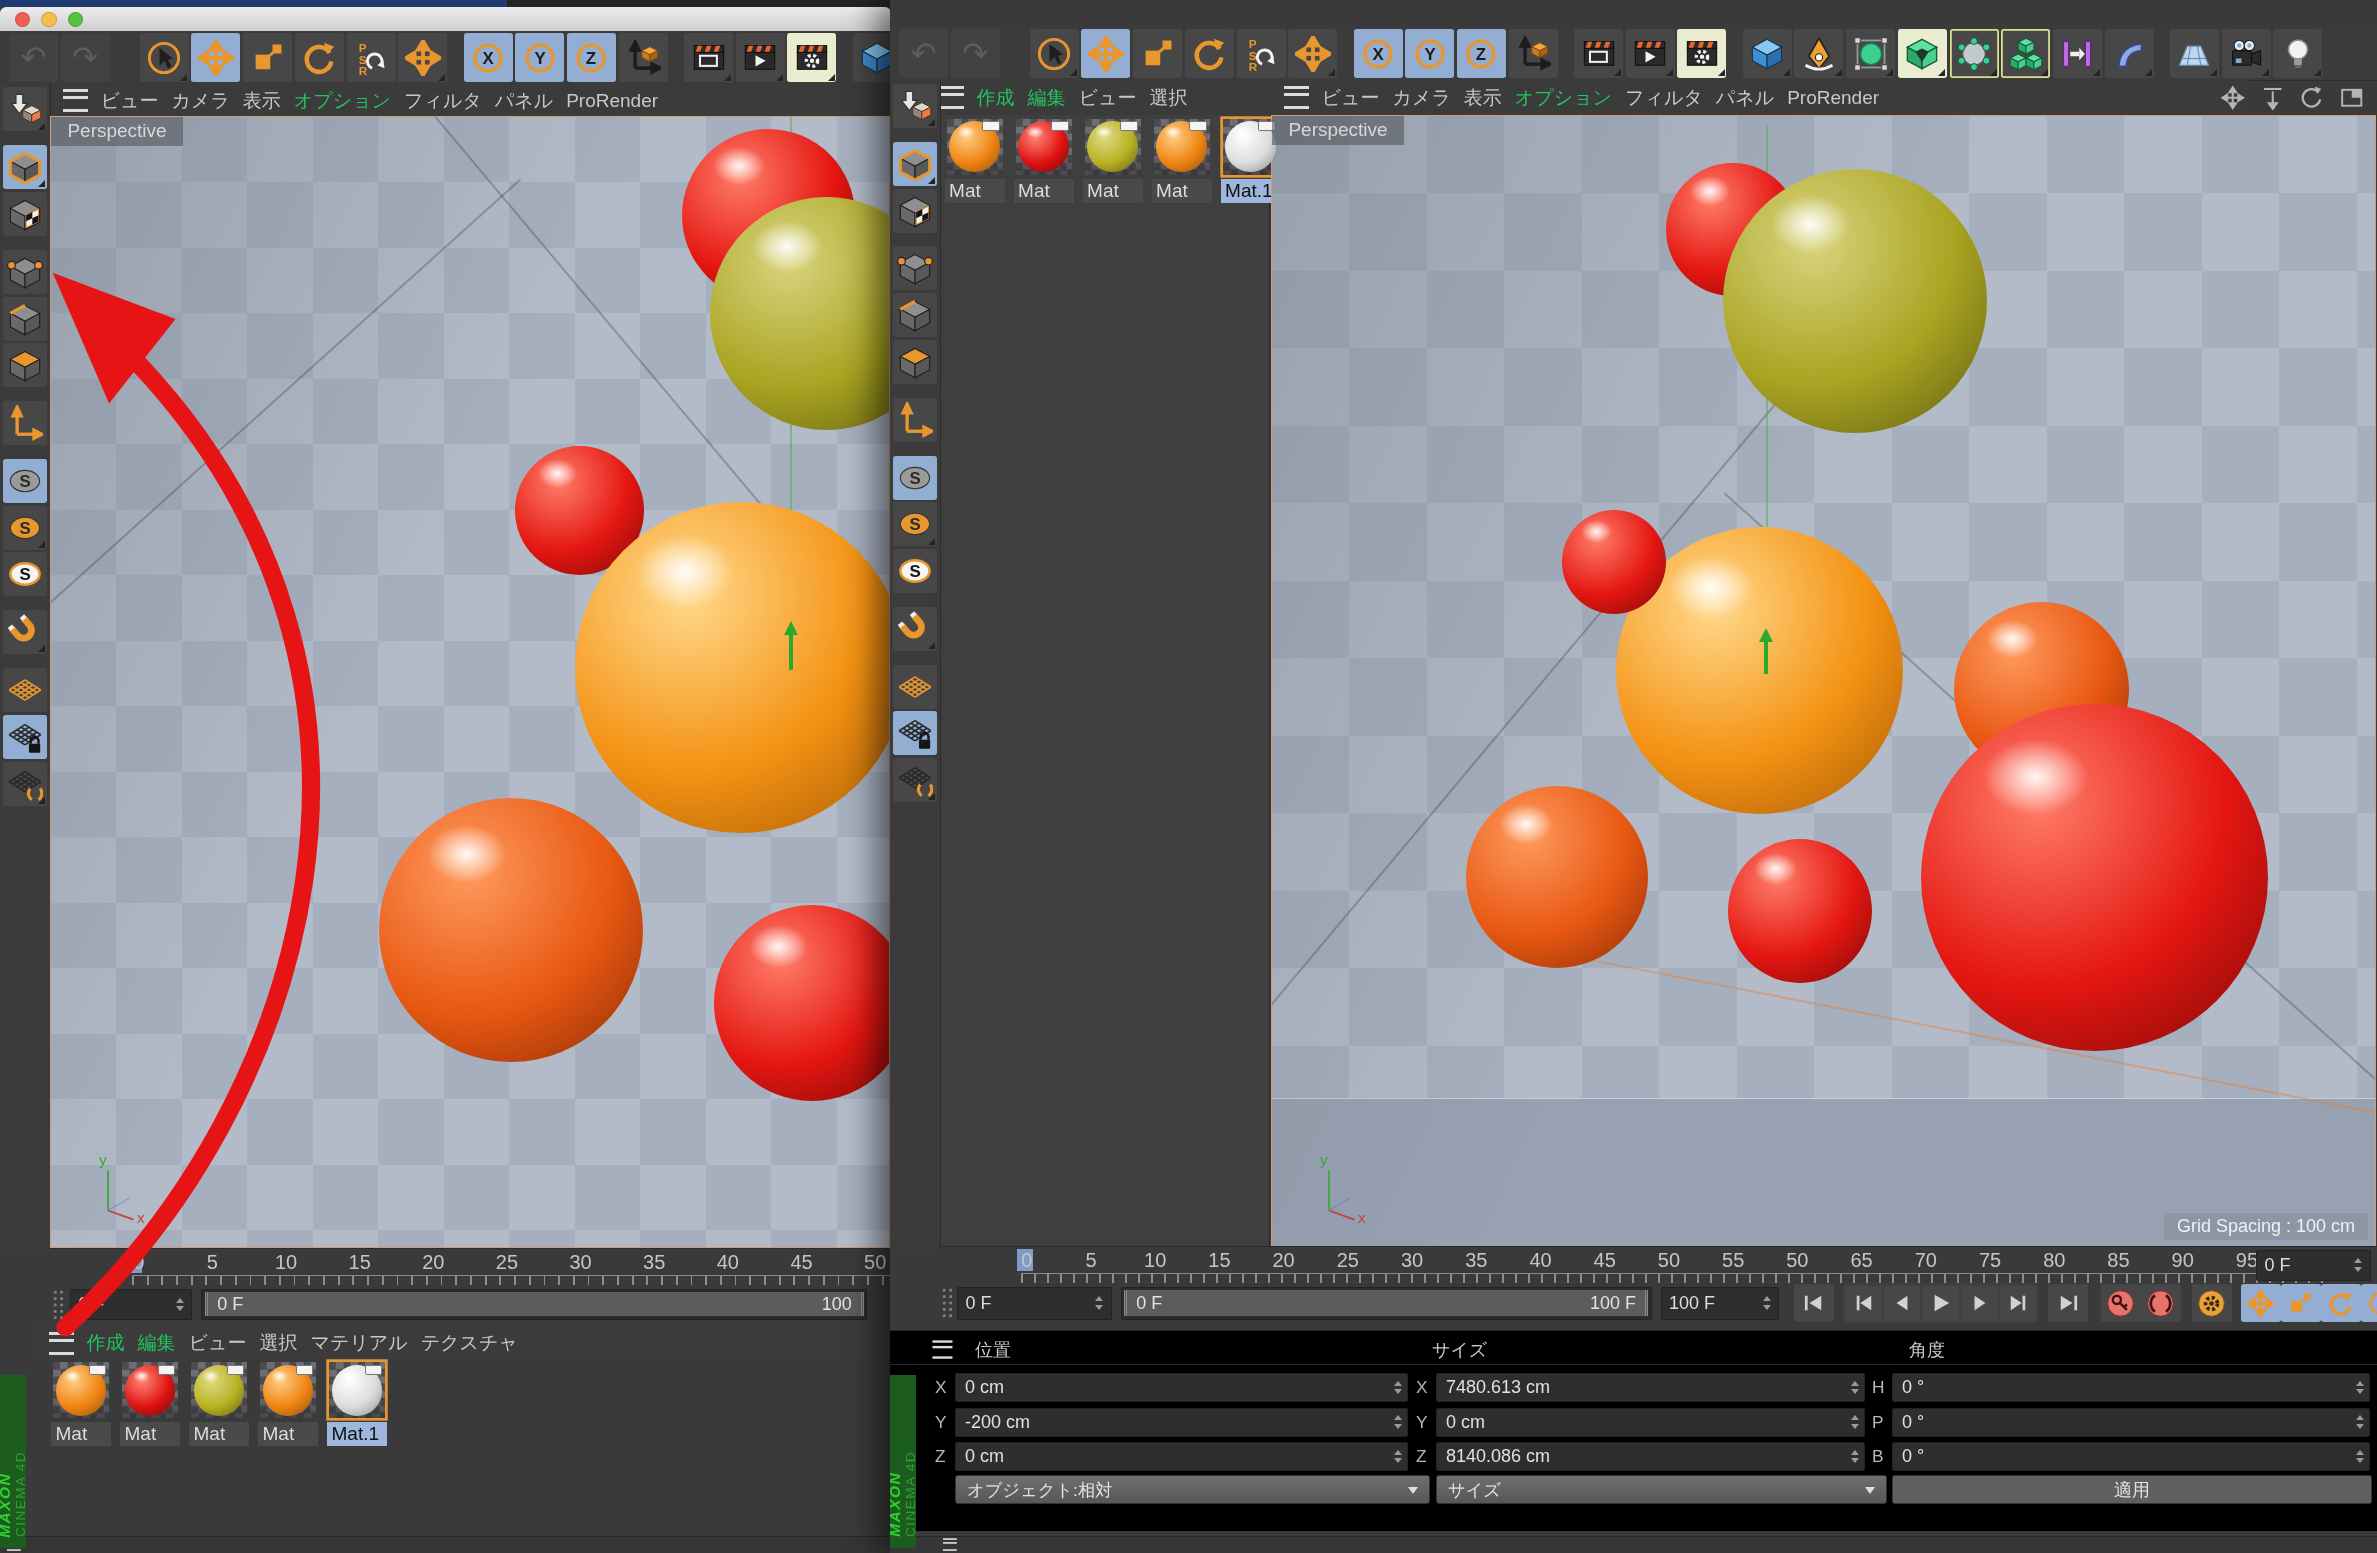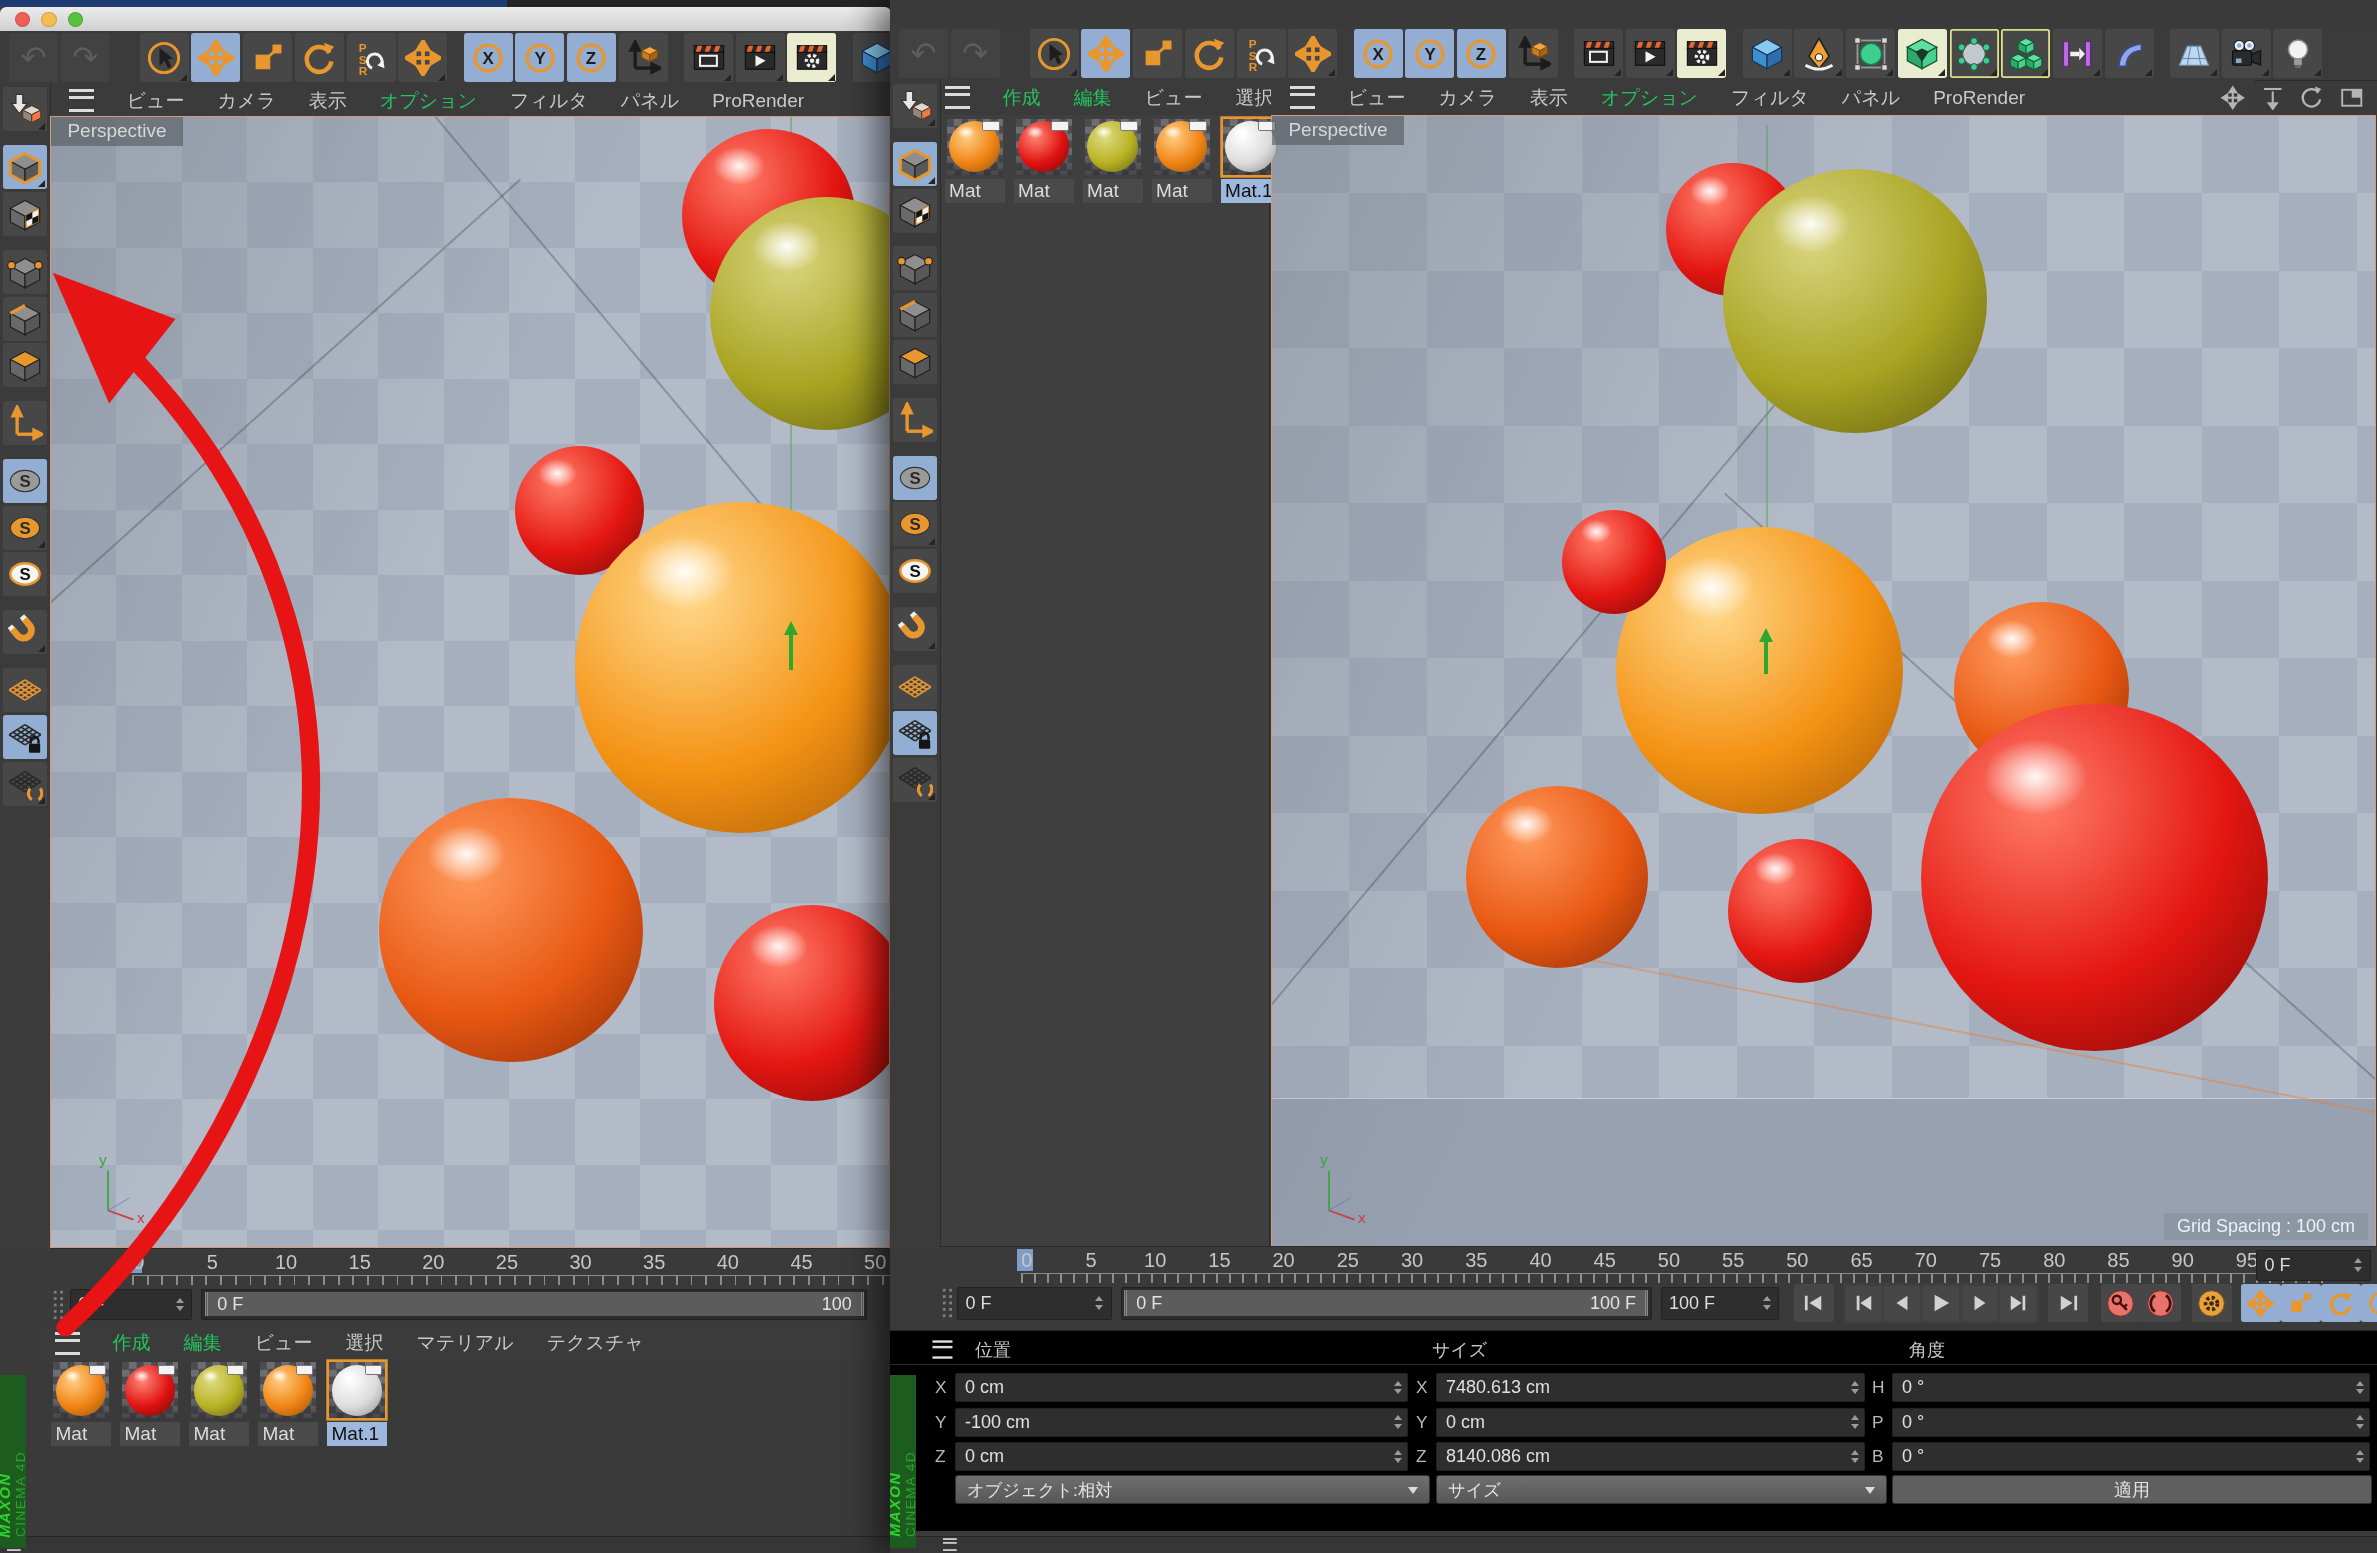--- a/index.html
+++ b/index.html
@@ -21,22 +21,22 @@
   .tb.dis{background:#424242}
   .tb.dis .arr{color:#5d5d5d}
   .tb.blue{background:#93aed2}
   .tb.cream{background:#e9ecce}
   .tb.ybox{box-shadow:inset 0 0 0 1.8px #dddd8a}
   .arr{font-size:31px;color:#cfcfcf;line-height:1}
   .sep{width:11px;flex:none}
   .corner:after{content:"";position:absolute;right:1.8px;bottom:1.8px;
     border-left:7.3px solid transparent;border-bottom:7.3px solid #242424}
   
-  .menubar{position:absolute;display:flex;align-items:center;gap:33px;color:#c9c9c9;
-    font-size:19px;padding-left:19px;background:#3b3b3b;overflow:hidden;white-space:nowrap}
+  .menubar{position:absolute;display:flex;align-items:center;gap:13px;color:#c9c9c9;
+    font-size:19px;padding-left:13px;background:#3b3b3b;overflow:hidden;white-space:nowrap}
   .menubar .mitem{flex:none}
   .menubar .accent{color:#22c55e}
   .burger{width:24.6px;height:17.3px;border-top:3.2px solid #dcdcdc;border-bottom:3.2px solid #dcdcdc;position:relative;flex:none}
   .burger:after{content:"";position:absolute;left:0;right:0;top:4.1px;height:3.2px;background:#dcdcdc}
   
   .sidebar{position:absolute;width:50px;background:#3b3b3b;display:flex;flex-direction:column;
     align-items:center;padding-top:2.7px;border-right:0.9px solid #2c2c2c}
   .sb{width:44px;height:44px;background:#474747;border-radius:2.7px;margin:1.4px 0;display:flex;
     align-items:center;justify-content:center;flex:none;position:relative}
   .sb.blue{background:#92aed2}
@@ -1338,21 +1338,21 @@
               <span class="steppers">
                 <span class="tri-u"></span>
                 <span class="tri-d"></span>
               </span>
             </span>
           </div>
 
           <div class="crow">
             <span class="caxis">Y</span>
             <span class="cfield">
-              <span>-100 cm</span>
+              <span>-200 cm</span>
               <span class="steppers">
                 <span class="tri-u"></span>
                 <span class="tri-d"></span>
               </span>
             </span>
           </div>
 
           <div class="crow">
             <span class="caxis">Z</span>
             <span class="cfield">

